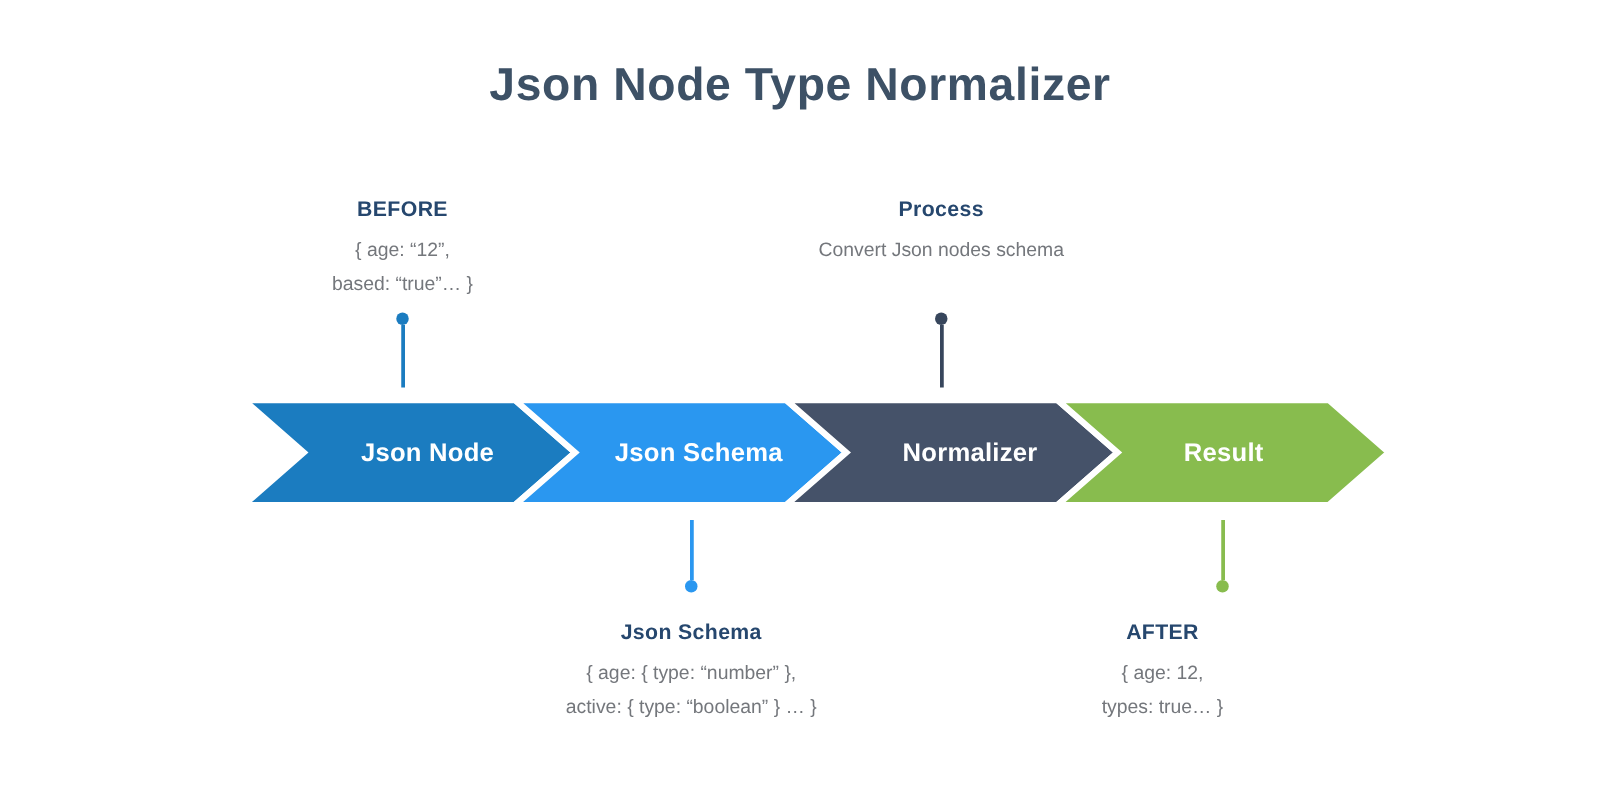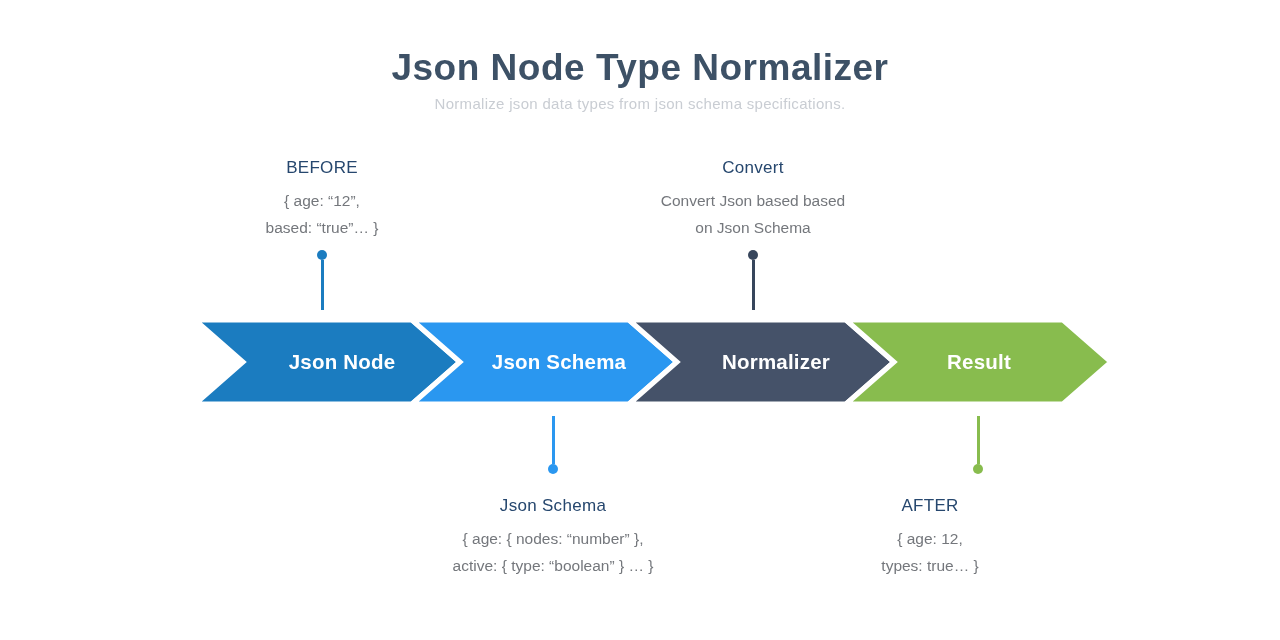--- a/index.html
+++ b/index.html
@@ -30,21 +30,21 @@
     letter-spacing: 0.3px;
   }
   .annotation {
     position: absolute;
     transform: translateX(-50%);
     text-align: center;
     white-space: nowrap;
   }
   .annotation .heading {
     font-size: 17px;
-    font-weight: 400;
+    font-weight: 700;
     color: #26476e;
     letter-spacing: 0.3px;
   }
   .annotation .body-line {
     font-size: 15.5px;
     color: #74777c;
     line-height: 27px;
   }
   .annotation .body { margin-top: 9px; text-align: center; }
   .connector {
@@ -77,42 +77,40 @@
     font-weight: 700;
     letter-spacing: 0.2px;
   }
 </style>
 </head>
 <body>
 
 <div class="canvas">
 
   <div class="page-title">Json Node Type Normalizer</div>
-  <div class="page-subtitle">Normalize json data types from json schema specifications.</div>
 
   <div class="annotation" style="left:322px; top:158px;">
     <div class="heading">BEFORE</div>
     <div class="body">
       <div class="body-line">{ age: “12”,</div>
       <div class="body-line">based: “true”… }</div>
     </div>
   </div>
 
   <div class="annotation" style="left:753px; top:158px;">
-    <div class="heading">Convert</div>
+    <div class="heading">Process</div>
     <div class="body">
-      <div class="body-line">Convert Json based based</div>
-      <div class="body-line">on Json Schema</div>
+      <div class="body-line">Convert Json nodes schema</div>
     </div>
   </div>
 
   <div class="annotation" style="left:553px; top:496px;">
     <div class="heading">Json Schema</div>
     <div class="body">
-      <div class="body-line">{ age: { nodes: “number” },</div>
+      <div class="body-line">{ age: { type: “number” },</div>
       <div class="body-line">active: { type: “boolean” } … }</div>
     </div>
   </div>
 
   <div class="annotation" style="left:930px; top:496px;">
     <div class="heading">AFTER</div>
     <div class="body">
       <div class="body-line">{ age: 12,</div>
       <div class="body-line">types: true… }</div>
     </div>

